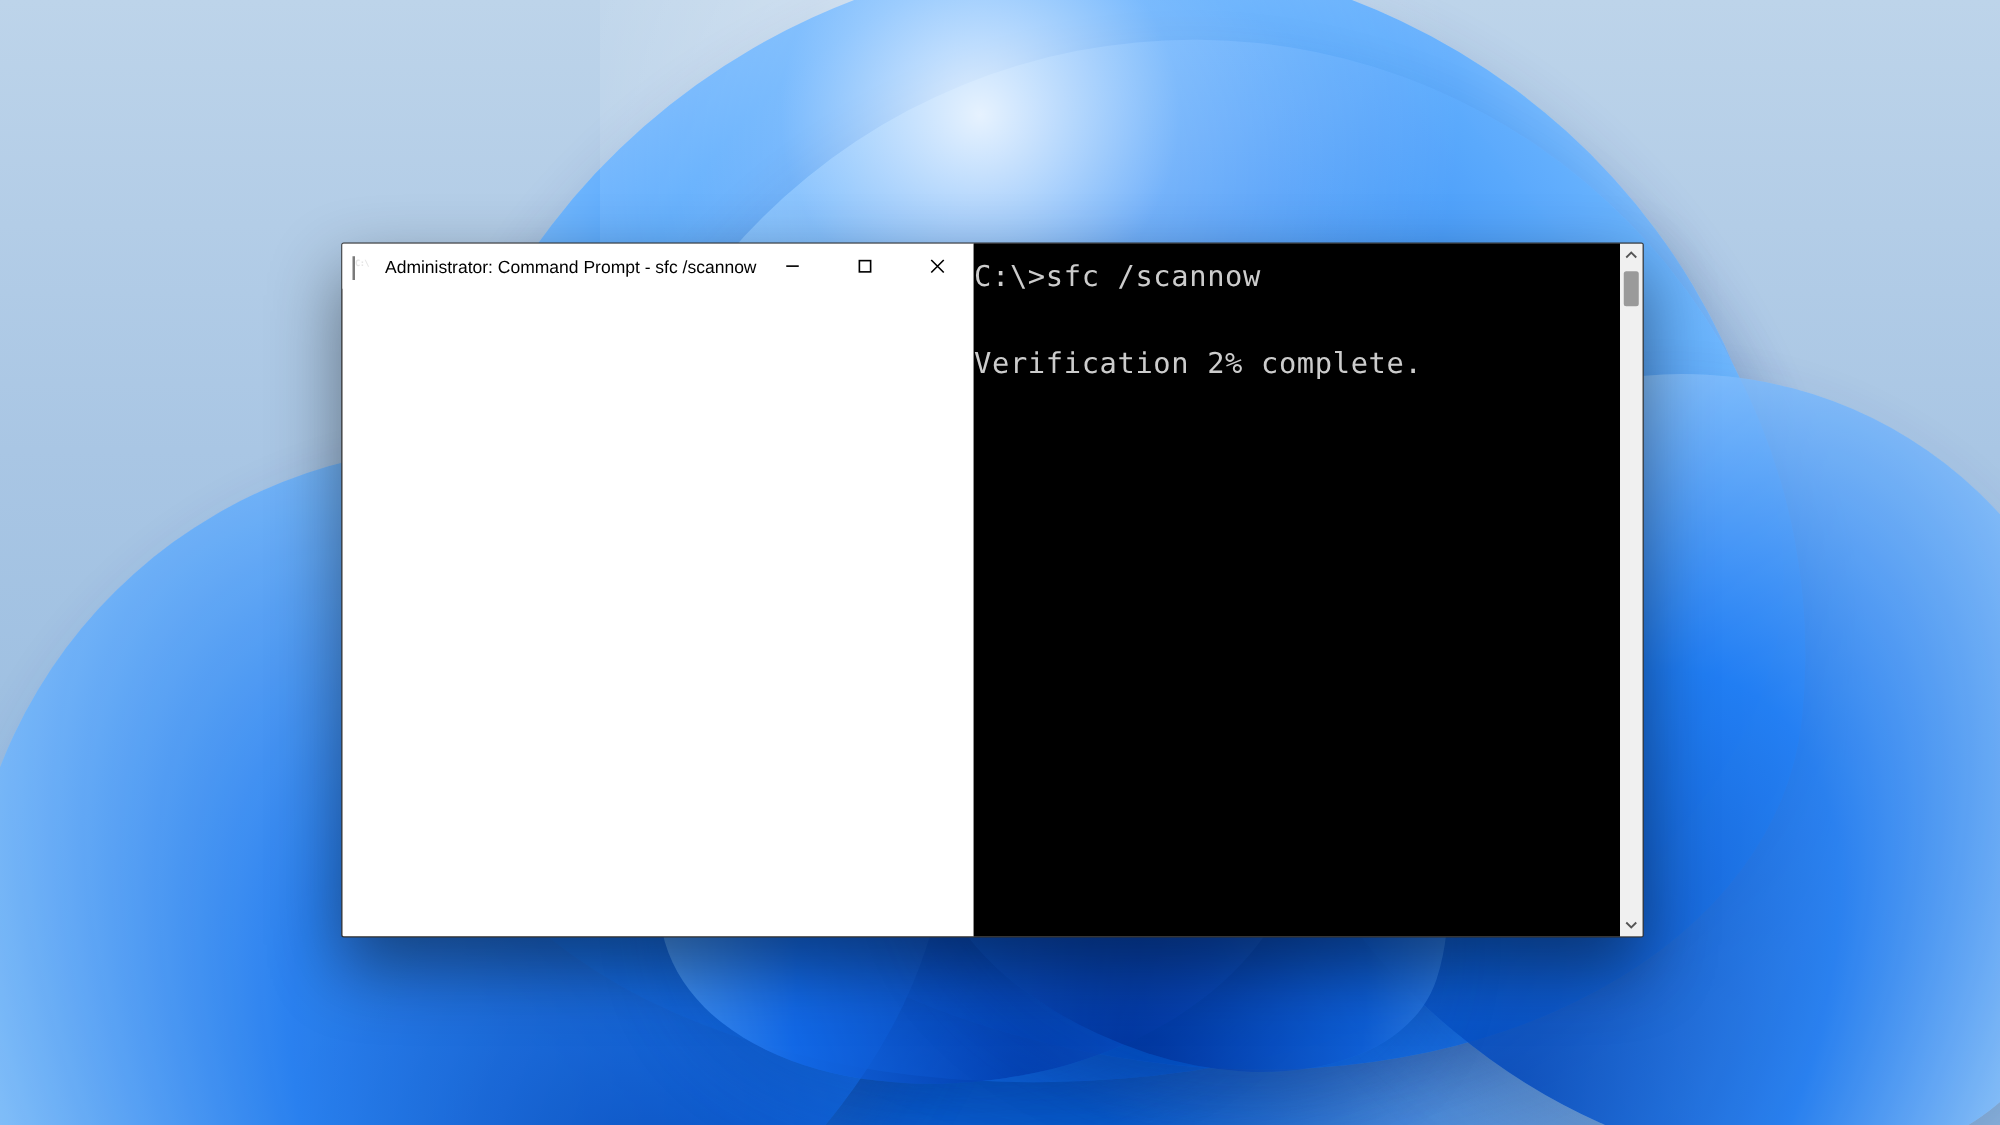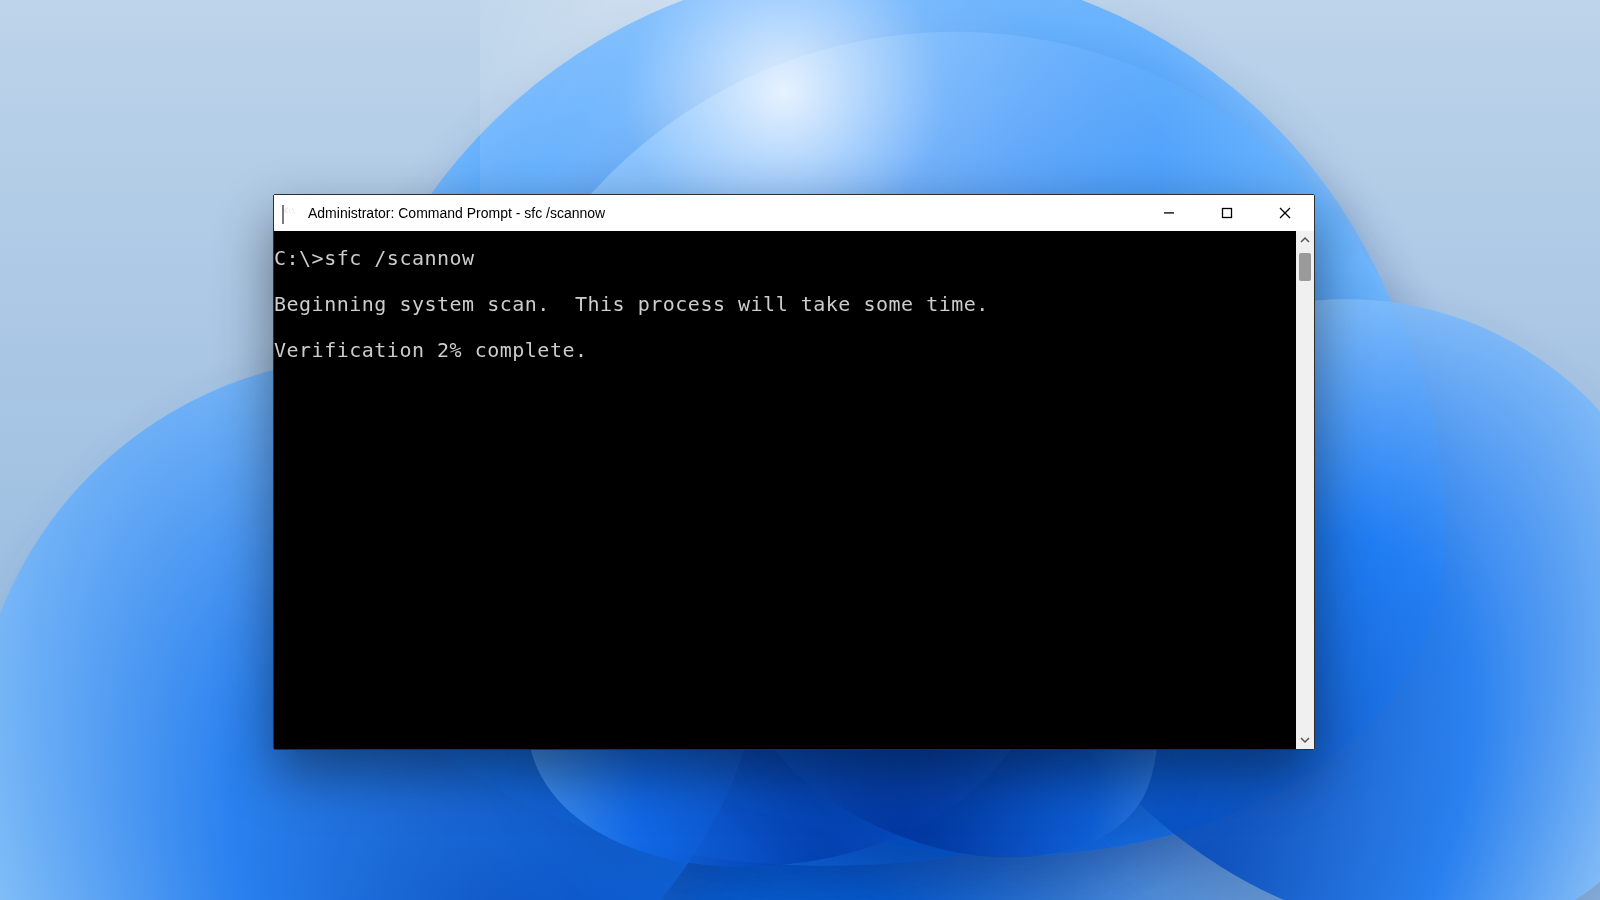--- a/index.html
+++ b/index.html
@@ -60,21 +60,21 @@
   .window {
     position: absolute;
     left: 273px;
     top: 194px;
     width: 1040px;
     height: 554px;
     background: #fff;
     border: 1px solid #2e2e2e;
     box-shadow: 0 24px 56px rgba(0,0,0,.45);
     display: flex;
-    flex-direction: column;
+    flex-direction: row;
     border-radius: 2px;
   }
 
   .titlebar {
     height: 36px;
     display: flex;
     align-items: center;
     background: #ffffff;
     color: #000;
     user-select: none;
@@ -103,21 +103,21 @@
     display: flex;
     background: #000;
   }
   .terminal {
     flex: 1;
     background: #000;
     padding: 16px 0 0 0;
   }
   .term-line {
     font-family: Consolas, "Lucida Console", monospace;
-    font-size: 20px;
+    font-size: 23px;
     line-height: 23px;
     color: #cccccc;
     white-space: pre;
     letter-spacing: .5px;
     padding: 0 0 0 0;
   }
 
   .scrollbar {
     width: 18px;
     background: #f0f0f0;
@@ -188,21 +188,20 @@
         <svg viewBox="0 0 12 12">
           <path d="M1 1 L11 11 M11 1 L1 11" stroke="currentColor" stroke-width="1.3"></path>
         </svg>
       </div>
     </div>
 
     <div class="client">
       <div class="terminal" id="terminal">
           <div class="term-line">C:\&gt;sfc /scannow</div>
           <div class="term-line">&nbsp;</div>
-          <div class="term-line">Beginning system scan.  This process will take some time.</div>
           <div class="term-line">&nbsp;</div>
           <div class="term-line">Verification 2% complete.</div>
         </div>
 
       <div class="scrollbar">
         <div class="sb-btn">
           <svg viewBox="0 0 10 10">
             <path d="M1 7 L5 3 L9 7" fill="none" stroke="#555" stroke-width="1.5"></path>
           </svg>
         </div>

